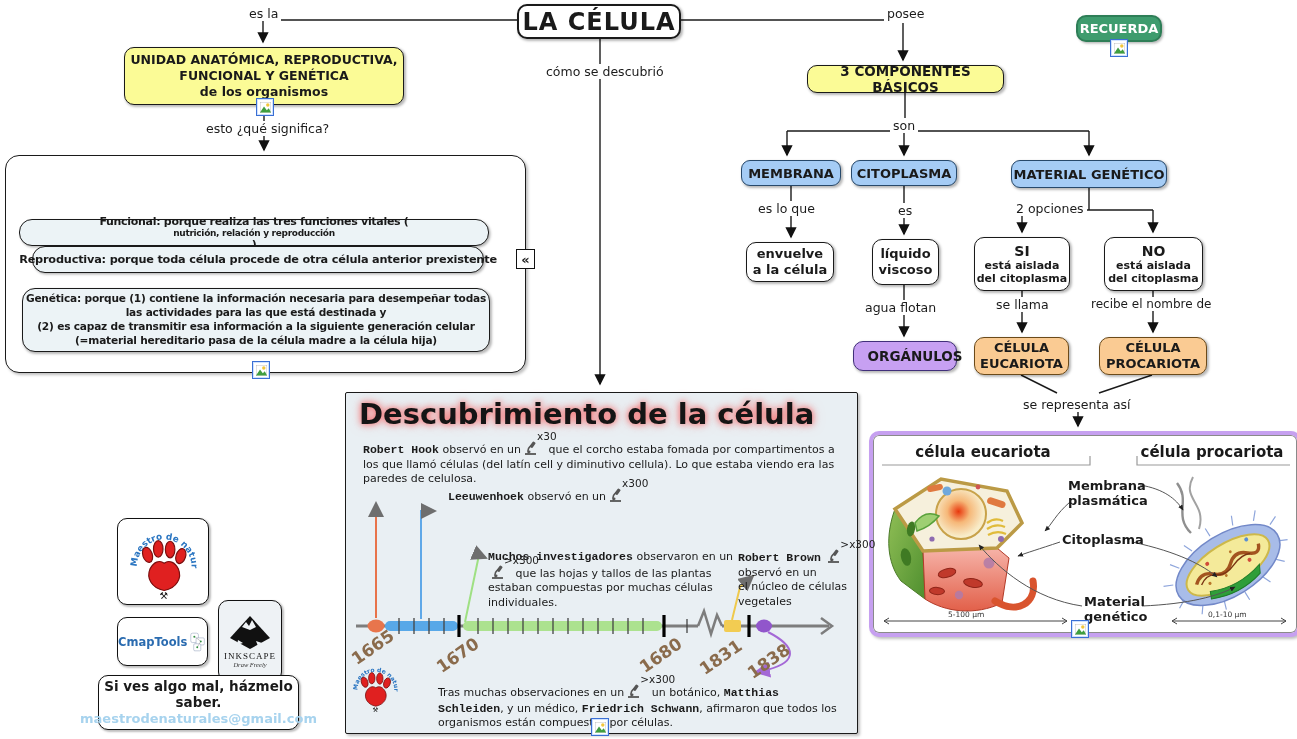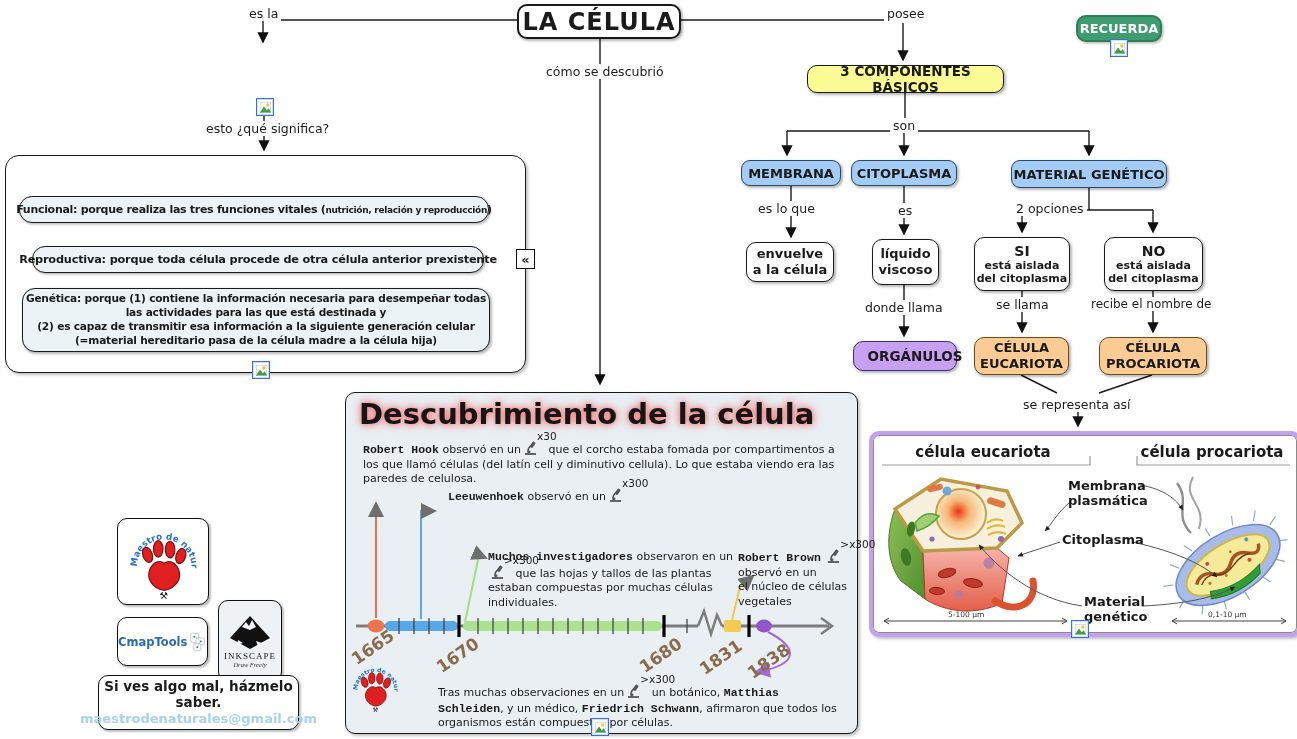--- a/index.html
+++ b/index.html
@@ -18,21 +18,21 @@
   .green{background:#3E9C6E;border:2px solid #2E7E57;color:#fff;}
   .defbox{background:#ECF3F6;border-radius:13px;justify-content:center;}
   .ml{white-space:pre-line;}
   
   .lbl{position:absolute;font-size:12.5px;color:#1b1b1b;background:#fff;padding:0 3px;
        white-space:nowrap;z-index:4;font-weight:normal;}
   
   .bigbox{position:absolute;background:#fff;border:1.6px solid #1a1a1a;border-radius:14px;
           box-shadow:2px 2px 3px rgba(0,0,0,.25);z-index:2;}
   .discpanel{position:absolute;left:345px;top:392px;width:511px;height:340px;background:#E9EFF3;
-             border:1.6px solid #1a1a1a;border-radius:10px;box-shadow:2px 2px 3px rgba(0,0,0,.25);z-index:2;}
+             border:1.6px solid #1a1a1a;border-radius:2px;box-shadow:2px 2px 3px rgba(0,0,0,.25);z-index:2;}
   .cellpanel{position:absolute;left:869px;top:431px;width:424px;height:198px;background:#fff;
              border:4px solid #C6A0F0;border-radius:10px;box-shadow:inset 0 0 0 1px #8a8a8a,2px 2px 3px rgba(0,0,0,.25);z-index:2;}
   
   .imgicon{position:absolute;width:16px;height:16px;background:#fff;border:1.2px solid #3a6fd4;
            box-shadow:0 0 0 1px #cfe2ff inset;display:flex;align-items:center;justify-content:center;z-index:6;}
   
   .chev{position:absolute;width:17px;height:18px;background:#fff;border:1.6px solid #111;display:flex;
         align-items:center;justify-content:center;font-weight:bold;font-size:13px;z-index:6;}
   
   .para{position:absolute;font-size:11px;line-height:1.32;color:#1a1a1a;z-index:3;}
@@ -118,35 +118,38 @@
   <div class="node" style="left:517px;top:4px;width:164px;height:35px;font-size:24px;letter-spacing:1px;border-width:2px">
     <span>LA CÉLULA</span>
   </div>
 
   <div class="lbl" style="left:246px;top:6px">es la</div>
   <div class="lbl" style="left:884px;top:6px">posee</div>
   <div class="lbl" style="left:543px;top:64px">cómo se descubrió</div>
   <div class="lbl" style="left:203px;top:121px">esto ¿qué significa?</div>
   <div class="lbl" style="left:890px;top:118px">son</div>
 
+  <div class="node yellow ml" style="left:124px;top:47px;width:280px;height:58px;font-size:12.5px;line-height:1.3">UNIDAD ANATÓMICA, REPRODUCTIVA,
+FUNCIONAL Y GENÉTICA
+de los organismos</div>
   <span class="imgicon" style="left:256px;top:98px">
     <svg width="11" height="11">
         <use href="#imgG"></use>
       </svg>
     </span>
 
   <div class="node green" style="left:1076px;top:15px;width:86px;height:27px;font-size:13px">RECUERDA</div>
   <span class="imgicon" style="left:1110px;top:39px">
     <svg width="11" height="11">
         <use href="#imgG"></use>
       </svg>
     </span>
 
   <div class="bigbox" style="left:5px;top:155px;width:519px;height:216px"></div>
-  <div class="node defbox" style="left:19px;top:196px;width:470px;height:27px;font-size:11px;letter-spacing:-0.3px;flex-direction:row">
+  <div class="node defbox" style="left:19px;top:219px;width:470px;height:27px;font-size:11px;letter-spacing:-0.3px;flex-direction:column">
     <span style="white-space:nowrap">Funcional: porque realiza las tres funciones vitales (</span>
       <span style="font-size:9px;white-space:nowrap">nutrición, relación y reproducción</span>
       <span>)</span>
   </div>
   <div class="node defbox" style="left:32px;top:246px;width:452px;height:27px;font-size:11.3px;letter-spacing:-0.2px">
     <span style="white-space:nowrap">Reproductiva: porque toda célula procede de otra célula anterior prexistente</span>
   </div>
   <div class="node defbox ml" style="left:22px;top:288px;width:468px;height:64px;font-size:10.6px;line-height:1.32;letter-spacing:-0.2px">Genética: porque (1) contiene la información necesaria para desempeñar todas
 las actividades para las que está destinada y
 (2) es capaz de transmitir esa información a la siguiente generación celular
@@ -176,21 +179,21 @@
     <span style="font-size:14px">SI</span>
     <span class="ml" style="font-size:11px;line-height:1.2">está aislada
 del citoplasma</span>
   </div>
   <div class="node" style="left:1104px;top:237px;width:99px;height:54px">
     <span style="font-size:14px">NO</span>
     <span class="ml" style="font-size:11px;line-height:1.2">está aislada
 del citoplasma</span>
   </div>
 
-  <div class="lbl" style="left:862px;top:300px">donde llama</div>
+  <div class="lbl" style="left:862px;top:300px">agua flotan</div>
   <div class="lbl" style="left:993px;top:297px">se llama</div>
   <div class="lbl" style="left:1088px;top:297px;font-size:12px">recibe el nombre de</div>
 
   <div class="node purple" style="left:853px;top:341px;width:104px;height:30px;font-size:13.5px">ORGÁNULOS</div>
   <div class="node orange ml" style="left:974px;top:337px;width:95px;height:38px;font-size:13px;line-height:1.25">CÉLULA
 EUCARIOTA</div>
   <div class="node orange ml" style="left:1099px;top:337px;width:108px;height:38px;font-size:13px;line-height:1.25">CÉLULA
 PROCARIOTA</div>
 
   <div class="lbl" style="left:1020px;top:397px">se representa así</div>

